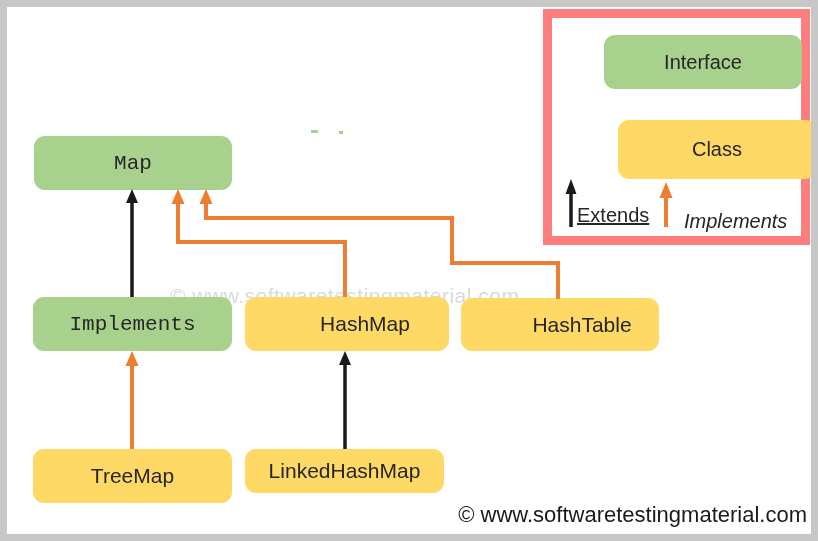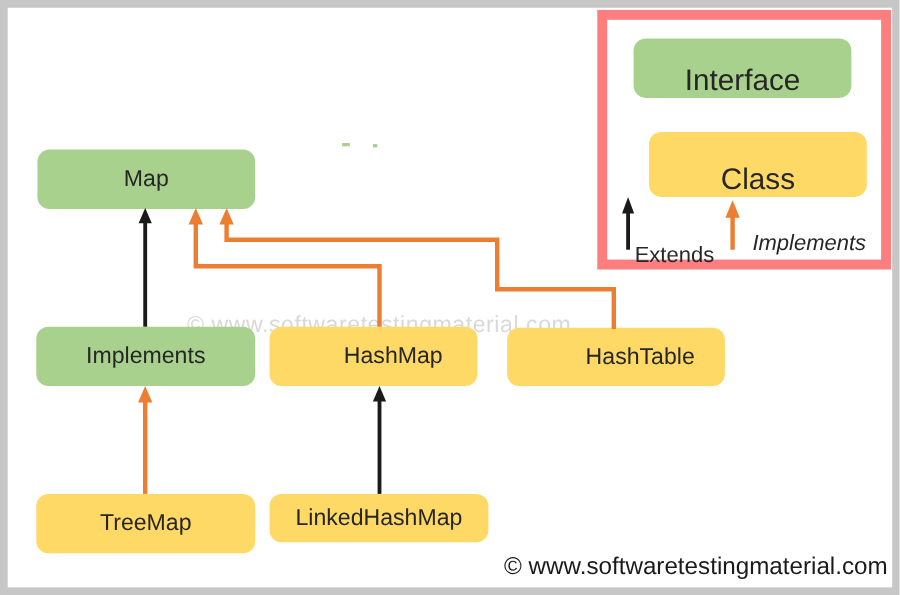--- a/index.html
+++ b/index.html
@@ -35,56 +35,57 @@
   .node {
     position: absolute;
     display: flex;
     align-items: center;
     justify-content: center;
     border-radius: 11px;
     font-size: 21px;
     color: var(--node-text);
     z-index: 2;
   }
-  .node.interface { background: var(--interface-fill); }
+  .node.interface { background: var(--interface-fill); font-family: Liberation Mono, monospace; }
   .node.class     { background: var(--class-fill); }
 
   #n-map           { left: 34px;  top: 136px; width: 198px; height: 54px; }
   #n-sortedmap     { left: 33px;  top: 297px; width: 199px; height: 54px; }
-  #n-hashmap       { left: 245px; top: 297px; width: 189px; height: 54px; padding-left: 36px; }
+  #n-hashmap       { left: 245px; top: 297px; width: 204px; height: 54px; padding-left: 36px; }
   #n-hashtable     { left: 461px; top: 298px; width: 198px; height: 53px; padding-left: 44px; }
   #n-treemap       { left: 33px;  top: 449px; width: 199px; height: 54px; }
   #n-linkedhashmap { left: 245px; top: 449px; width: 199px; height: 44px; }
 
   .legend {
     position: absolute;
     left: 543px; top: 9px;
     width: 267px; height: 236px;
     border: 9px solid var(--legend-border);
     background: #ffffff;
     z-index: 3;
   }
   .legend-swatch {
     position: absolute;
     display: flex;
-    align-items: flex-end;
+    align-items: center;
     justify-content: center;
     border-radius: 11px;
-    font-size: 27px;
+    font-size: 20px;
     color: var(--node-text);
+    margin-left: 28px;
   }
   #lg-interface { left: 24px; top: 17px;  width: 198px; height: 54px; background: var(--interface-fill); }
   #lg-class     { left: 38px; top: 102px; width: 198px; height: 59px; background: var(--class-fill); }
   .legend-label {
     position: absolute;
     font-size: 20px;
     color: var(--node-text);
     white-space: nowrap;
   }
-  #lbl-extends    { left: 25px;  top: 203px; }
+  #lbl-extends    { left: 25px;  top: 186px; text-decoration: underline; }
   #lbl-implements { left: 132px; top: 192px; font-style: italic; }
 
   .edges-overlay {
     position: absolute;
     left: 0; top: 0;
     width: 818px; height: 541px;
     z-index: 10;
     pointer-events: none;
   }
   .edge-extends-line    { stroke: var(--extends-arrow);    stroke-width: 3.5; fill: none; }

